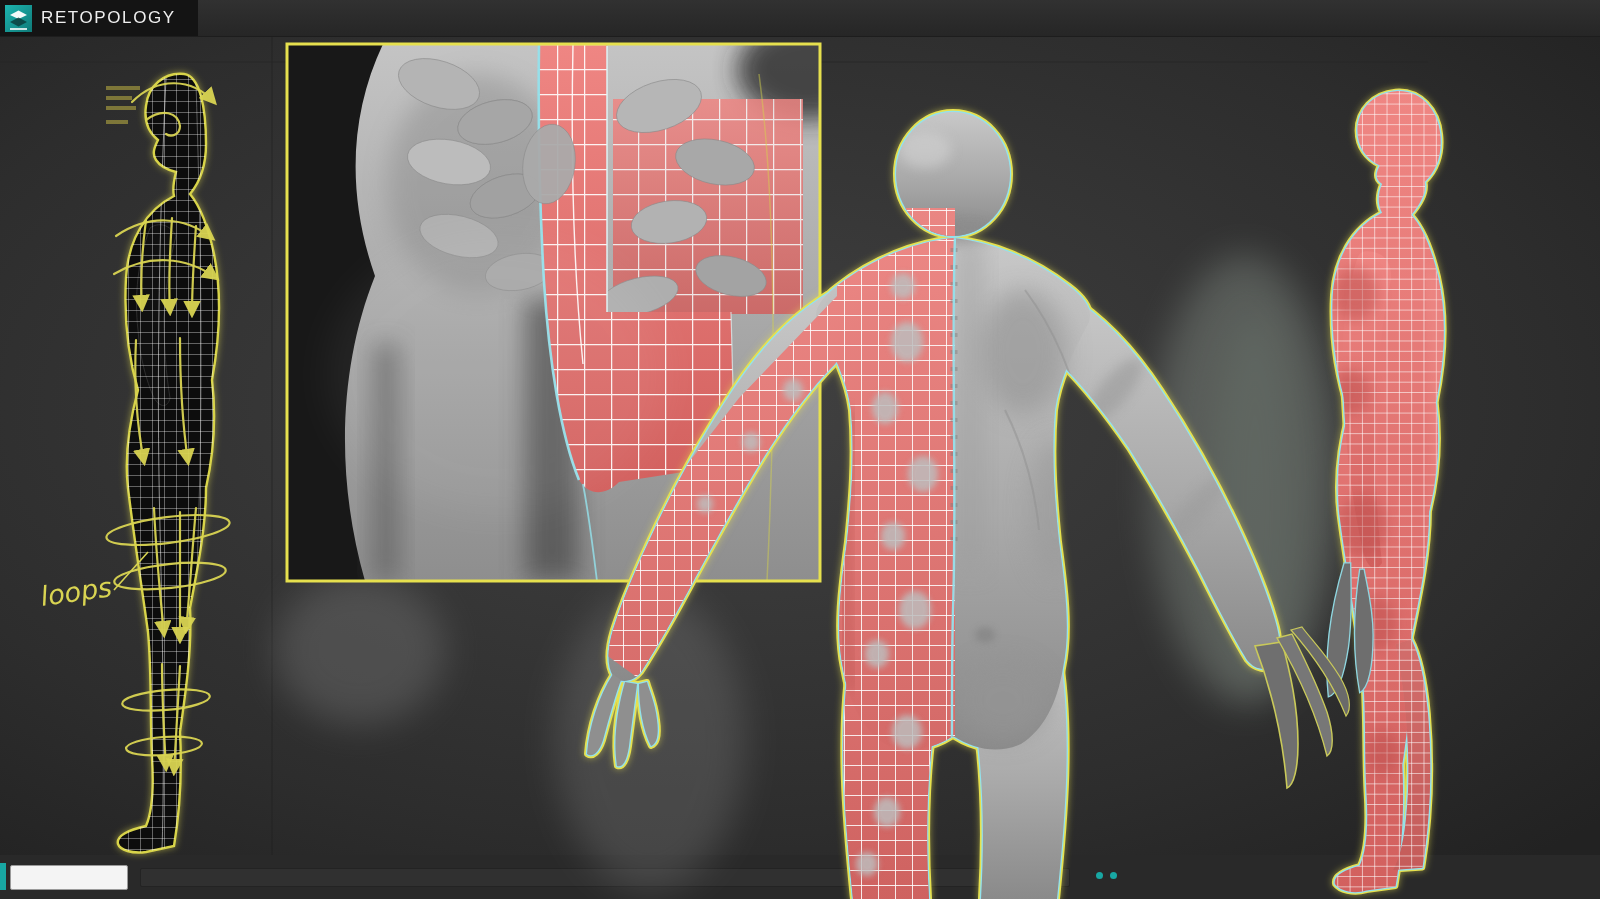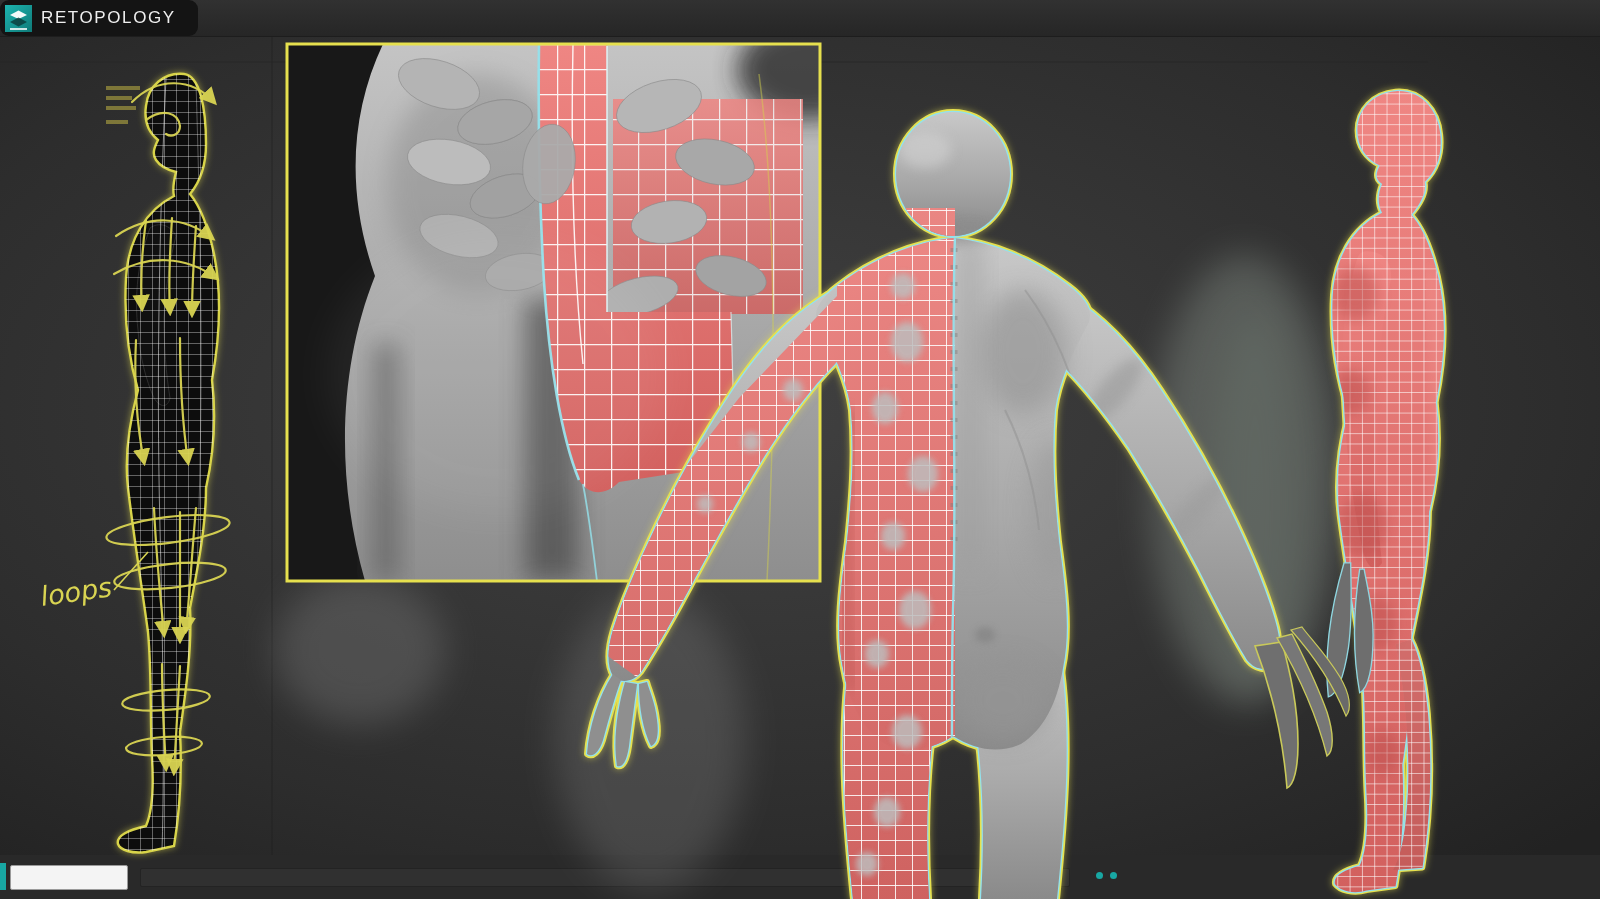--- a/index.html
+++ b/index.html
@@ -2,21 +2,21 @@
 <html style="--accent-teal: #18a7a3; --retopo-red: #e2706d; --outline-yellow: #e6e04e; --outline-cyan: #93e2ec; --wire-white: #f2f2f2; --bg-dark: #2c2c2c;"><head>
 <meta charset="utf-8">
 <style>
   html,body{margin:0;padding:0;background:#1a1a1a;}
   .stage{position:relative;width:1600px;height:899px;overflow:hidden;
          background:var(--bg-dark,#2c2c2c);font-family:"Liberation Sans",sans-serif;}
   
   .header{position:absolute;top:0;left:0;right:0;height:36px;z-index:3;
           background:linear-gradient(#313131,#262626);border-bottom:1px solid #1d1d1d;}
   .brand{position:absolute;left:0;top:0;height:36px;width:198px;background:#141414;
-         display:flex;align-items:center;gap:9px;padding-left:5px;box-sizing:border-box;border-radius:9px;}
+         display:flex;align-items:center;gap:9px;padding-left:5px;box-sizing:border-box;}
   .logo{width:27px;height:27px;flex:0 0 auto;}
   .title{color:#efefef;font-size:17px;letter-spacing:1.6px;font-weight:400;}
   .toolbar2{position:absolute;top:36px;left:0;right:172px;height:26px;background:#323232;
             border-bottom:1px solid #292929;z-index:1;}
   .icongroup{position:absolute;top:3px;display:flex;gap:4px;}
   .g1{left:850px;} .g2{left:1152px;}
   .ticon{width:20px;height:20px;line-height:20px;text-align:center;font-size:12px;
          color:#9f9f9f;background:#3a3a3a;border:1px solid #454545;border-radius:2px;
          box-sizing:border-box;overflow:hidden;}
   .ticon.hl{background:#3f6e9e;border-color:#5d8cc0;color:#eaf2fa;}

